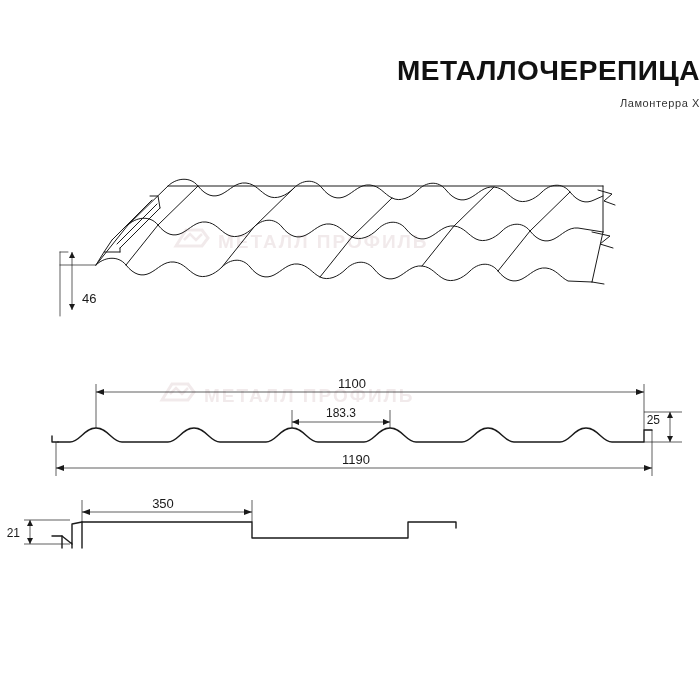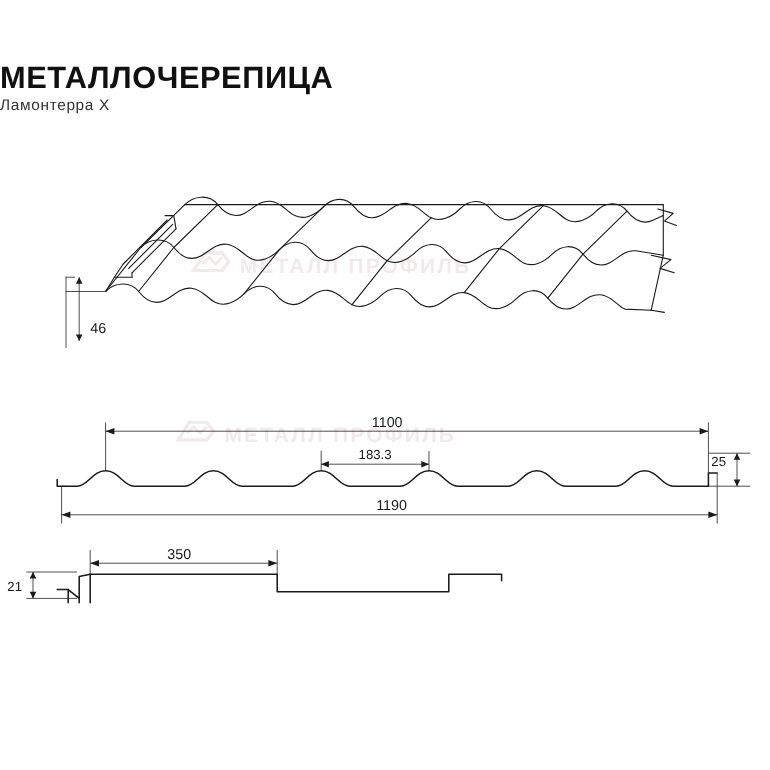--- a/index.html
+++ b/index.html
@@ -18,35 +18,36 @@
   .page {
     position: relative;
     width: 700px;
     height: 700px;
   }
   .title-block {
     position: absolute;
     left: 0;
     top: 56px;
     width: 700px;
-    text-align: left;
+    text-align: right;
   }
   .title {
     font-size: 28px;
     font-weight: bold;
     letter-spacing: 0.5px;
     color: #111111;
     line-height: 1.1;
     margin: 0;
   }
   .subtitle {
-    font-size: 14px;
+    font-size: 11px;
     font-weight: normal;
     color: #333333;
     letter-spacing: 0.6px;
+    margin-top: 10px;
   }
   .drawing {
     position: absolute;
     left: 0;
     top: 0;
     width: 700px;
     height: 700px;
   }
   .wm-text {
     font-size: 19px;

